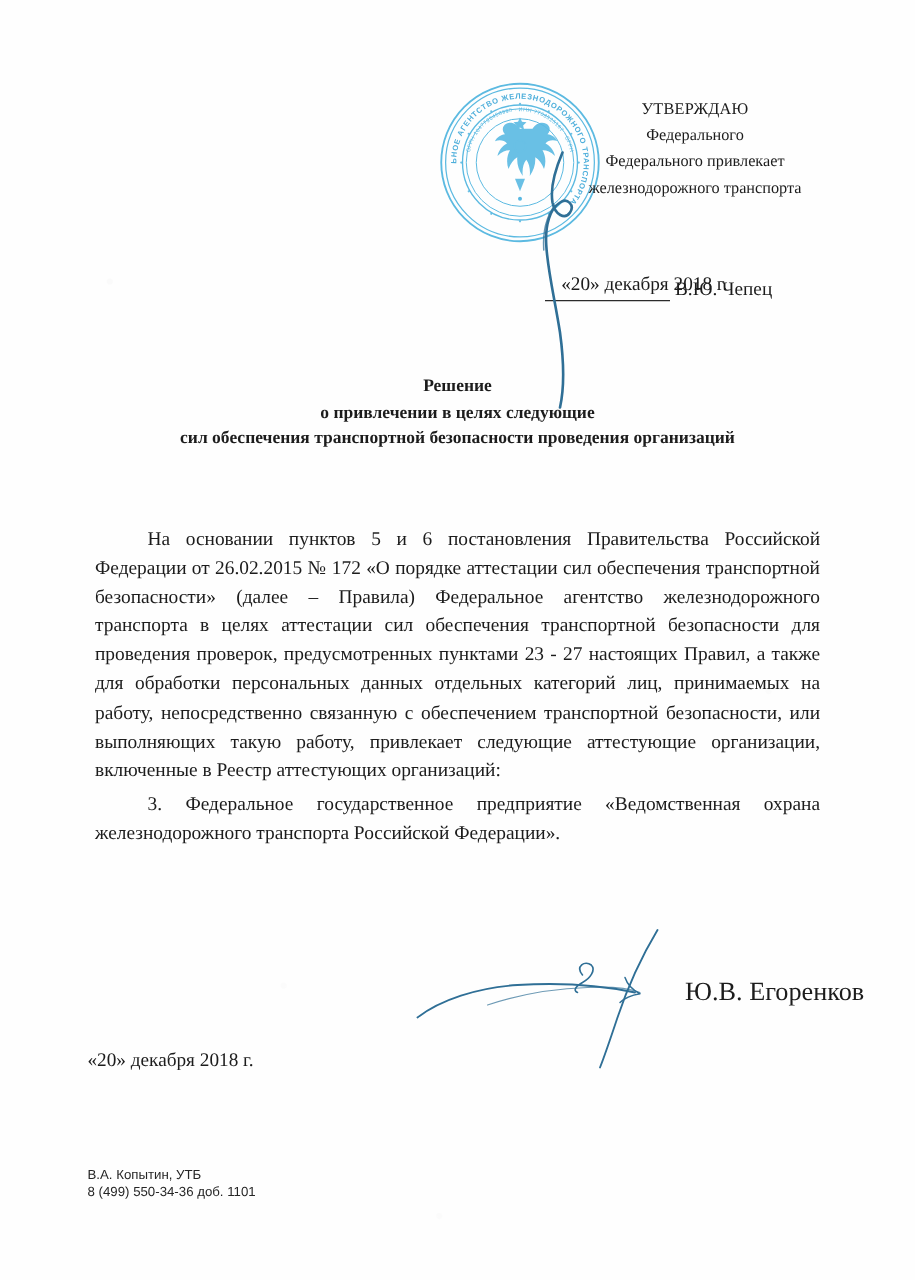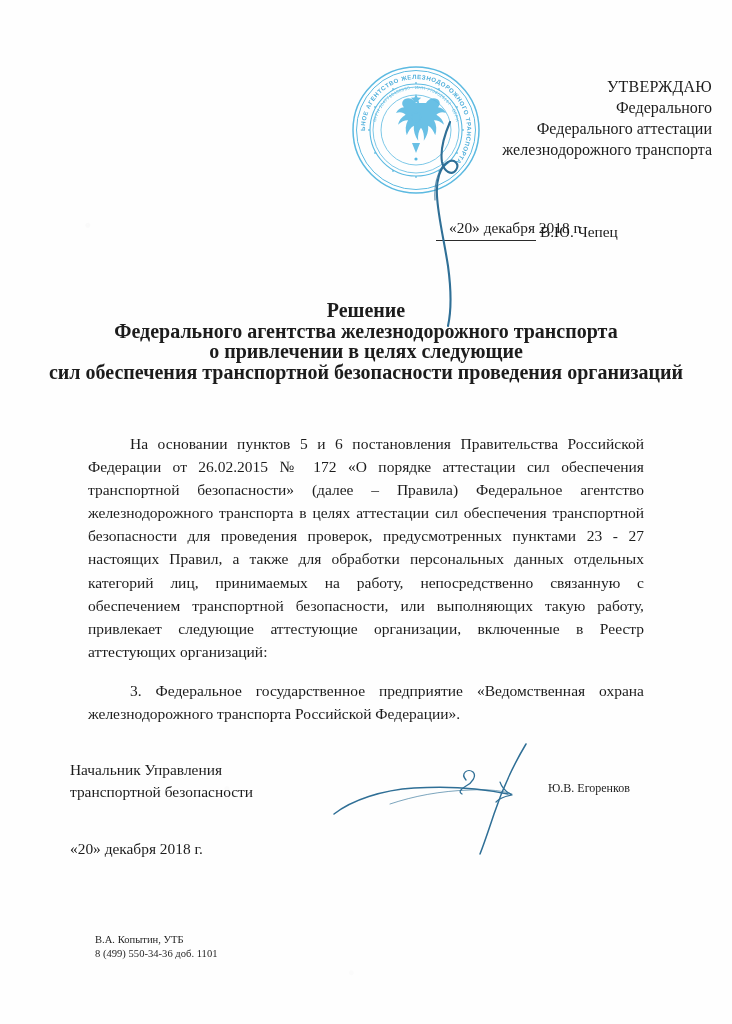--- a/index.html
+++ b/index.html
@@ -27,25 +27,25 @@
       radial-gradient(circle at 63% 9%, rgba(0,0,0,0.012) 0 2px, transparent 3px),
       radial-gradient(circle at 84% 54%, rgba(0,0,0,0.012) 0 2px, transparent 3px),
       radial-gradient(circle at 31% 77%, rgba(0,0,0,0.010) 0 2px, transparent 3px),
       radial-gradient(circle at 48% 95%, rgba(0,0,0,0.010) 0 2px, transparent 3px);
     pointer-events: none;
   }
 
   
   #approval-block {
     position: absolute;
-    left: 432px;
+    left: 416px;
     top: 76px;
     width: 280px;
-    text-align: right;
-    font-size: 16px;
+    text-align: center;
+    font-size: 13px;
     line-height: 21px;
     white-space: nowrap;
   }
   #approval-block .ln { display: block; }
   #approval-line-1 { letter-spacing: .2px; }
 
   #approver-row {
     position: absolute;
     left: 436px;
     top: 175px;
@@ -88,57 +88,57 @@
   }
 
   
   #doc-title {
     position: absolute;
     left: 46px;
     top: 300px;
     width: 640px;
     text-align: center;
     font-weight: bold;
-    font-size: 20px;
+    font-size: 14px;
     line-height: 20.6px;
   }
   #doc-title .ln { display: block; }
 
   
   #body-text {
     position: absolute;
     left: 72px;
     top: 416px;
     width: 588px;
     font-size: 15.5px;
     line-height: 23.1px;
     text-align: justify;
     text-justify: inter-word;
   }
   #body-text p {
-    margin: 16px;
+    margin: 4px;
     text-indent: 42px;
     text-align: justify;
   }
   #body-text p.item { text-indent: 42px; }
 
   
   #signatory-title {
     position: absolute;
     left: 70px;
     top: 759px;
     font-size: 15.4px;
     line-height: 22px;
   }
   #signatory-title .ln { display: block; }
   #signatory-name {
     position: absolute;
     left: 548px;
     top: 781px;
-    font-size: 12px;
+    font-size: 21px;
     white-space: nowrap;
   }
   #signature-date {
     position: absolute;
     left: 70px;
     top: 840px;
     font-size: 15.4px;
     white-space: nowrap;
   }
 
@@ -158,25 +158,24 @@
     width: 240px;
     height: 115px;
     pointer-events: none;
   }
 
   
   #footer {
     position: absolute;
     left: 70px;
     top: 933px;
-    font-family: Liberation Serif, serif;
+    font-family: Liberation Sans, sans-serif;
     font-size: 10.6px;
     line-height: 14px;
     color: #262626;
-    margin-left: 25px;
   }
   #footer .ln { display: block; }
 </style>
 </head>
 <body>
 
 <div id="page">
 
   <div id="paper-texture"></div>
 
@@ -219,54 +218,49 @@
       <path d="M63 80 l4 10 l4 -10 z"></path>
       <circle cx="67" cy="54" r="4.6" fill="none" stroke="#4bb3e0" stroke-width="1.2"></circle>
       <path d="M67 31 l1.6 3.4 l3.6 .4 l-2.7 2.5 l.8 3.6 l-3.3 -1.9 l-3.3 1.9 l.8 -3.6 l-2.7 -2.5 l3.6 -.4 z"></path>
     </g>
     <circle cx="67" cy="96" r="1.6" fill="#4bb3e0"></circle>
   </svg>
 
   <div id="approval-block">
     <span class="ln" id="approval-line-1">УТВЕРЖДАЮ</span>
     <span class="ln">Федерального</span>
-    <span class="ln">Федерального аттестации</span>
+    <span class="ln">Федерального привлекает</span>
     <span class="ln">железнодорожного транспорта</span>
   </div>
 
   <div id="approver-row">
     <div id="signature-rule"></div>
     <div id="approver-name">В.Ю. Чепец</div>
   </div>
 
   <div id="approval-date">«20» декабря 2018 г.</div>
 
   <svg id="ink-top" viewBox="0 0 110 210" aria-hidden="true">
     <g fill="none" stroke="#2f6f96" stroke-linecap="round" stroke-linejoin="round">
       <path d="M46 2 C40 16 36 30 38 42 C40 52 48 56 52 50 C56 44 50 38 44 42 C36 47 32 60 33 76 C34 96 40 120 44 146 C47 168 48 188 44 206" stroke-width="2.1"></path>
       <path d="M40 44 C34 52 30 64 31 80" stroke-width="1.2" opacity="0.75"></path>
     </g>
   </svg>
 
   <div id="doc-title">
     <span class="ln">Решение</span>
-    <span class="ln">Федерального агентства железнодорожного транспорта</span>
     <span class="ln">о привлечении в целях следующие</span>
     <span class="ln">сил обеспечения транспортной безопасности проведения организаций</span>
   </div>
 
   <div id="body-text">
     <p>На основании пунктов 5 и 6 постановления Правительства Российской Федерации от 26.02.2015 № 172 «О порядке аттестации сил обеспечения транспортной безопасности» (далее – Правила) Федеральное агентство железнодорожного транспорта в целях аттестации сил обеспечения транспортной безопасности для проведения проверок, предусмотренных пунктами 23 - 27 настоящих Правил, а также для обработки персональных данных отдельных категорий лиц, принимаемых на работу, непосредственно связанную с обеспечением транспортной безопасности, или выполняющих такую работу, привлекает следующие аттестующие организации, включенные в Реестр аттестующих организаций:</p>
     <p class="item">3. Федеральное государственное предприятие «Ведомственная охрана железнодорожного транспорта Российской Федерации».</p>
   </div>
 
-  <div id="signatory-title">
-    <span class="ln">Начальник Управления</span>
-    <span class="ln">транспортной безопасности</span>
-  </div>
   <div id="signatory-name">Ю.В. Егоренков</div>
   <div id="signature-date">«20» декабря 2018 г.</div>
 
   <svg id="ink-bottom" viewBox="0 0 240 115" aria-hidden="true">
     <g fill="none" stroke="#2f6f96" stroke-linecap="round" stroke-linejoin="round">
       <path d="M4 72 C22 58 52 48 84 46 C116 44 150 46 178 52" stroke-width="1.5"></path>
       <path d="M60 62 C84 54 110 49 140 48 C160 47 174 49 182 52" stroke-width="0.9" opacity="0.7"></path>
       <path d="M136 38 C130 31 138 26 143 30 C147 34 142 41 136 44 C131 47 128 50 132 52" stroke-width="1.3"></path>
       <path d="M196 2 C184 22 172 48 164 72 C158 90 154 102 150 112" stroke-width="1.5"></path>
       <path d="M170 40 C172 46 176 50 182 53 C176 54 170 56 166 60" stroke-width="1.2"></path>

